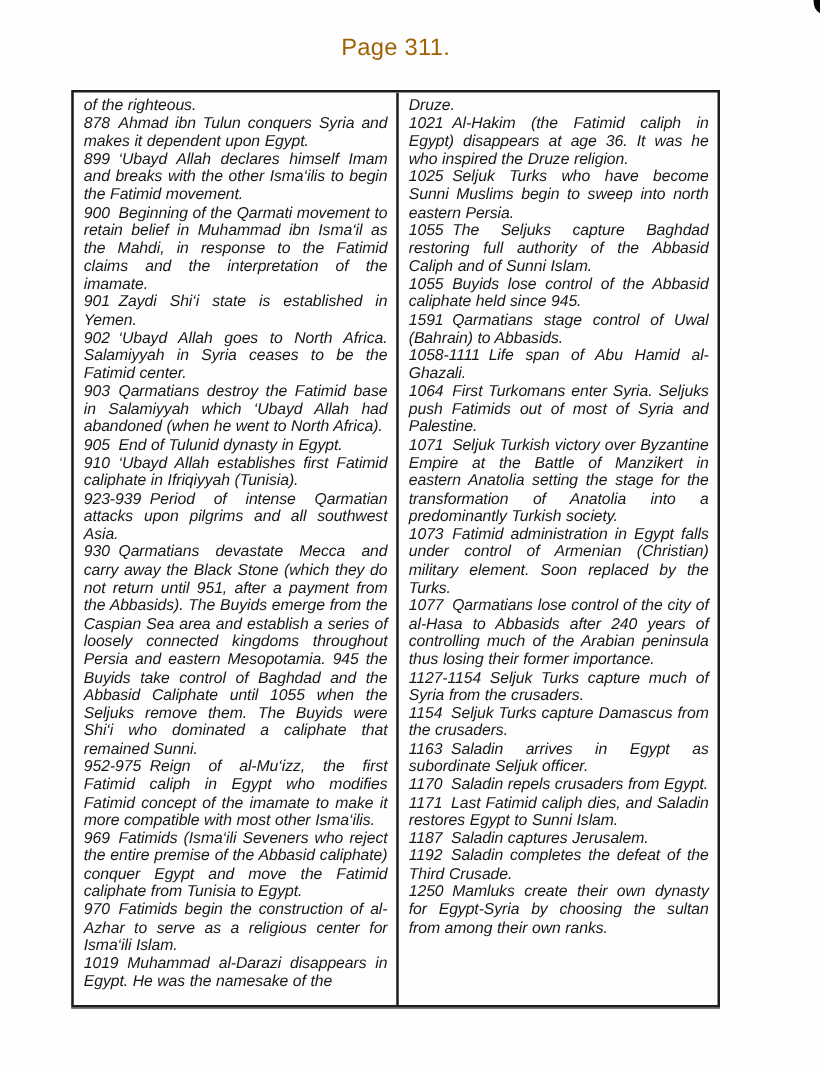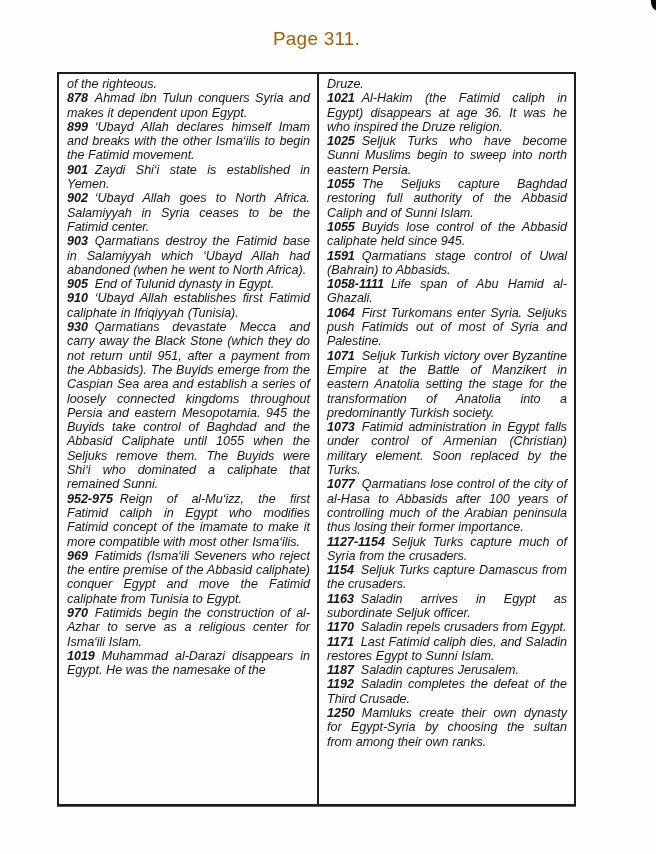--- a/index.html
+++ b/index.html
@@ -47,21 +47,21 @@
   p.entry{
     margin:0;
     text-align:justify;
     font-style:italic;
     font-size:12.6px;
     line-height:14.3px;
     letter-spacing:-0.05px;
     word-spacing:0.02em;
   }
   p.entry .year{
-    font-weight:bold;
+    font-weight:normal;
     padding-right:0.55em;
   }
   .scan-artifact-corner{
     position:absolute;
     top:0;right:0;
     width:8px;height:12px;
     background:#050505;
     border-radius:0 0 0 95%;
     transform:rotate(8deg) translate(2px,-2px);
   }
@@ -69,43 +69,45 @@
 </head>
 <body>
 
 <div class="page-title">Page 311.</div>
 
 <div class="content-box">
   <div class="col col-left">
       <p class="entry"><span>of the righteous.</span></p>
       <p class="entry"><span class="year">878</span><span>Ahmad ibn Tulun conquers Syria and makes it dependent upon Egypt.</span></p>
       <p class="entry"><span class="year">899</span><span>‘Ubayd Allah declares himself Imam and breaks with the other Isma‘ilis to begin the Fatimid movement.</span></p>
+      <p class="entry"><span class="year">900</span><span>Beginning of the Qarmati movement to retain belief in Muhammad ibn Isma‘il as the Mahdi, in response to the Fatimid claims and the interpretation of the imamate.</span></p>
       <p class="entry"><span class="year">901</span><span>Zaydi Shi‘i state is established in Yemen.</span></p>
       <p class="entry"><span class="year">902</span><span>‘Ubayd Allah goes to North Africa. Salamiyyah in Syria ceases to be the Fatimid center.</span></p>
       <p class="entry"><span class="year">903</span><span>Qarmatians destroy the Fatimid base in Salamiyyah which ‘Ubayd Allah had abandoned (when he went to North Africa).</span></p>
       <p class="entry"><span class="year">905</span><span>End of Tulunid dynasty in Egypt.</span></p>
       <p class="entry"><span class="year">910</span><span>‘Ubayd Allah establishes first Fatimid caliphate in Ifriqiyyah (Tunisia).</span></p>
+      <p class="entry"><span class="year">923-939</span><span>Period of intense Qarmatian attacks upon pilgrims and all southwest Asia.</span></p>
       <p class="entry"><span class="year">930</span><span>Qarmatians devastate Mecca and carry away the Black Stone (which they do not return until 951, after a payment from the Abbasids).  The Buyids emerge from the Caspian Sea area and establish a series of loosely connected kingdoms throughout Persia and eastern Mesopotamia. 945 the Buyids take control of Baghdad and the Abbasid Caliphate until 1055 when the Seljuks remove them.  The Buyids were Shi‘i who dominated a caliphate that remained Sunni.</span></p>
       <p class="entry"><span class="year">952-975</span><span>Reign of al-Mu‘izz, the first Fatimid caliph in Egypt who modifies Fatimid concept of the imamate to make it more compatible with most other Isma‘ilis.</span></p>
       <p class="entry"><span class="year">969</span><span>Fatimids (Isma‘ili Seveners who reject the entire premise of the Abbasid caliphate) conquer Egypt and move the Fatimid caliphate from Tunisia to Egypt.</span></p>
       <p class="entry"><span class="year">970</span><span>Fatimids begin the construction of al-Azhar to serve as a religious center for Isma‘ili Islam.</span></p>
       <p class="entry"><span class="year">1019</span><span>Muhammad al-Darazi disappears in Egypt.  He was the namesake of the</span></p>
     </div>
   <div class="col col-right">
       <p class="entry"><span>Druze.</span></p>
       <p class="entry"><span class="year">1021</span><span>Al-Hakim (the Fatimid caliph in Egypt) disappears at age 36.  It was he who inspired the Druze religion.</span></p>
       <p class="entry"><span class="year">1025</span><span>Seljuk Turks who have become Sunni Muslims begin to sweep into north eastern Persia.</span></p>
       <p class="entry"><span class="year">1055</span><span>The Seljuks capture Baghdad restoring full authority of the Abbasid Caliph and of Sunni Islam.</span></p>
       <p class="entry"><span class="year">1055</span><span>Buyids lose control of the Abbasid caliphate held since 945.</span></p>
       <p class="entry"><span class="year">1591</span><span>Qarmatians stage control of Uwal (Bahrain) to Abbasids.</span></p>
       <p class="entry"><span class="year">1058-1111</span><span>Life span of Abu Hamid al-Ghazali.</span></p>
       <p class="entry"><span class="year">1064</span><span>First Turkomans enter Syria. Seljuks push Fatimids out of most of Syria and Palestine.</span></p>
       <p class="entry"><span class="year">1071</span><span>Seljuk Turkish victory over Byzantine Empire at the Battle of Manzikert in eastern Anatolia setting the stage for the transformation of Anatolia into a predominantly Turkish society.</span></p>
       <p class="entry"><span class="year">1073</span><span>Fatimid administration in Egypt falls under control of Armenian (Christian) military element.  Soon replaced by the Turks.</span></p>
-      <p class="entry"><span class="year">1077</span><span>Qarmatians lose control of the city of al-Hasa to Abbasids after 100 years of controlling much of the Arabian peninsula thus losing their former importance.</span></p>
+      <p class="entry"><span class="year">1077</span><span>Qarmatians lose control of the city of al-Hasa to Abbasids after 240 years of controlling much of the Arabian peninsula thus losing their former importance.</span></p>
       <p class="entry"><span class="year">1127-1154</span><span>Seljuk Turks capture much of Syria from the crusaders.</span></p>
       <p class="entry"><span class="year">1154</span><span>Seljuk Turks capture Damascus from the crusaders.</span></p>
       <p class="entry"><span class="year">1163</span><span>Saladin arrives in Egypt as subordinate Seljuk officer.</span></p>
       <p class="entry"><span class="year">1170</span><span>Saladin repels crusaders from Egypt.</span></p>
       <p class="entry"><span class="year">1171</span><span>Last Fatimid caliph dies, and Saladin restores Egypt to Sunni Islam.</span></p>
       <p class="entry"><span class="year">1187</span><span>Saladin captures Jerusalem.</span></p>
       <p class="entry"><span class="year">1192</span><span>Saladin completes the defeat of the Third Crusade.</span></p>
       <p class="entry"><span class="year">1250</span><span>Mamluks create their own dynasty for Egypt-Syria by choosing the sultan from among their own ranks.</span></p>
     </div>
 </div>

